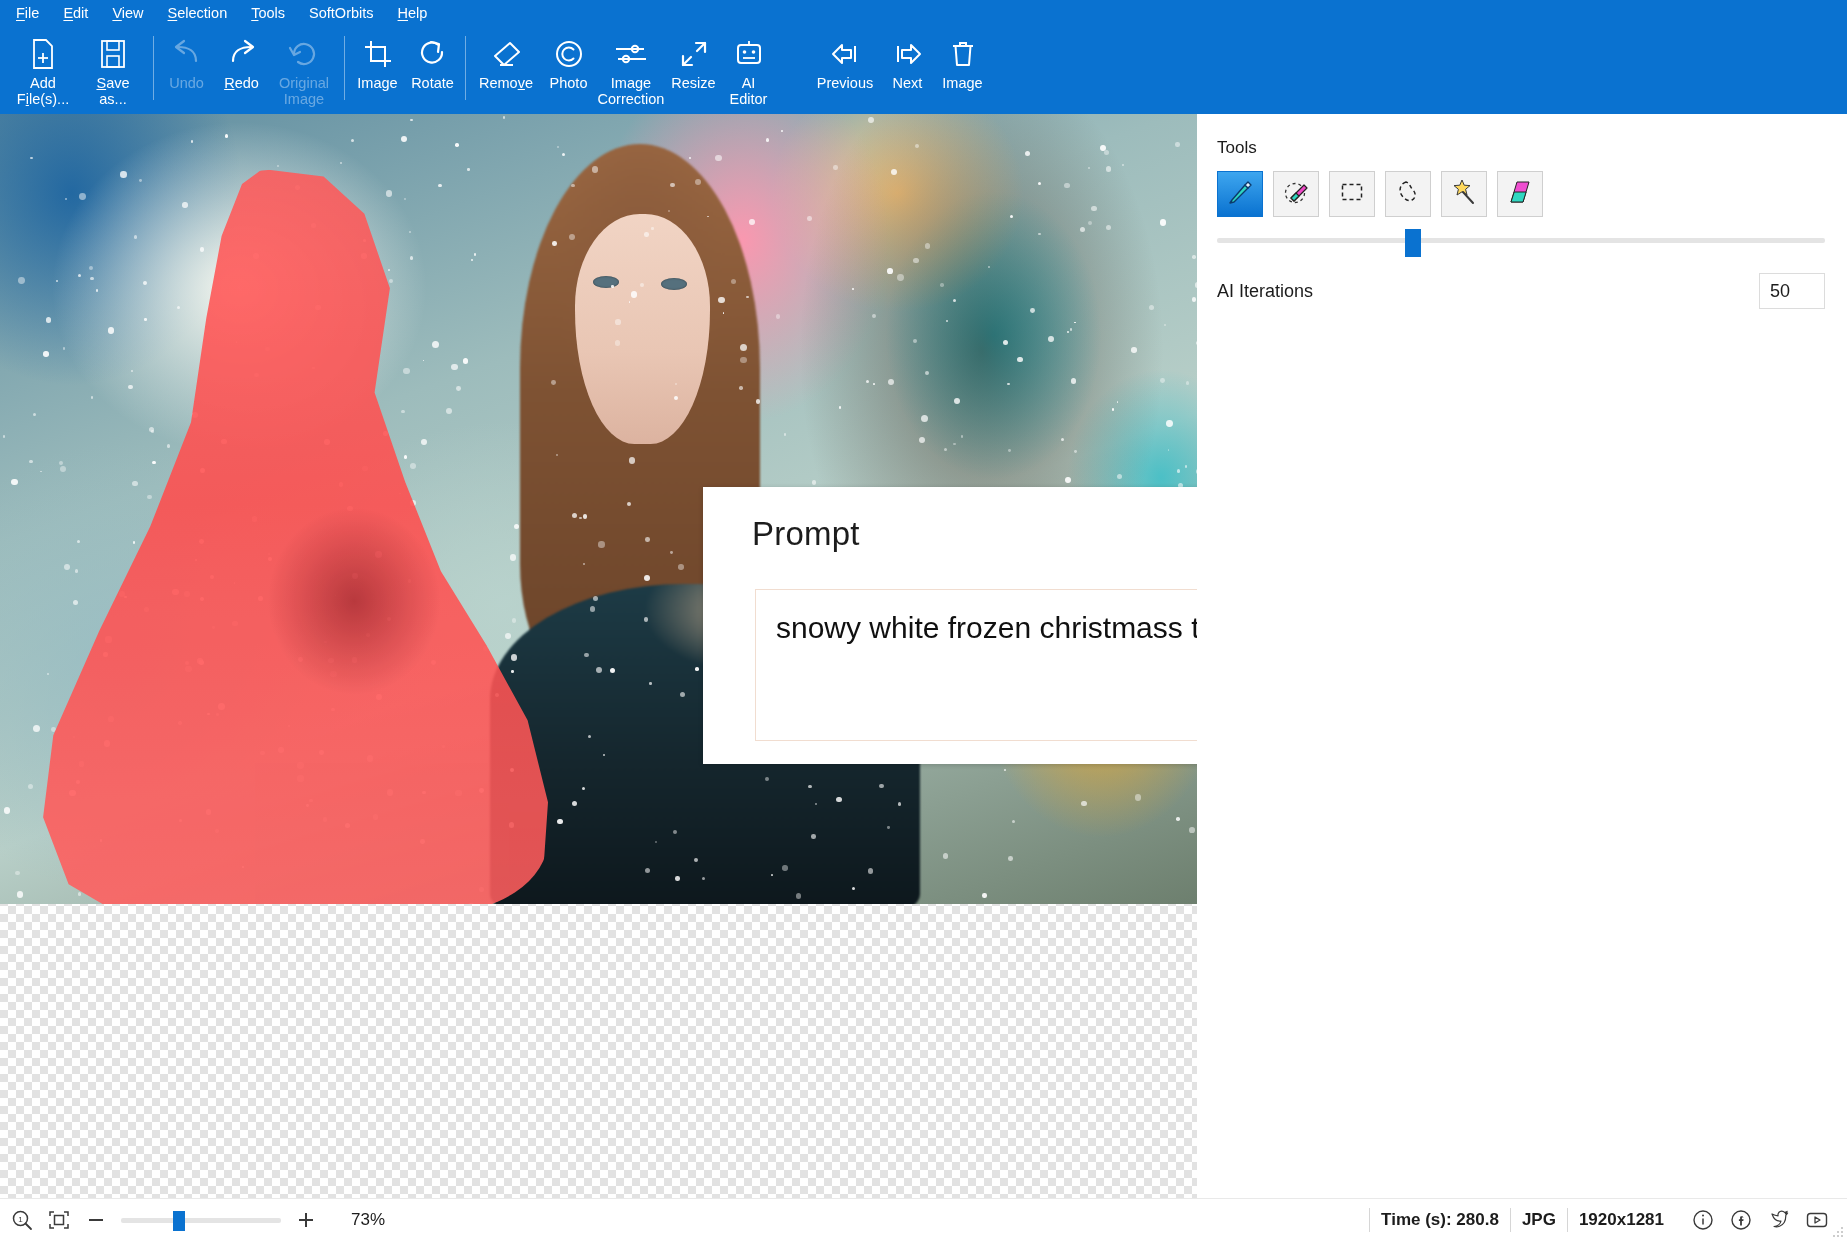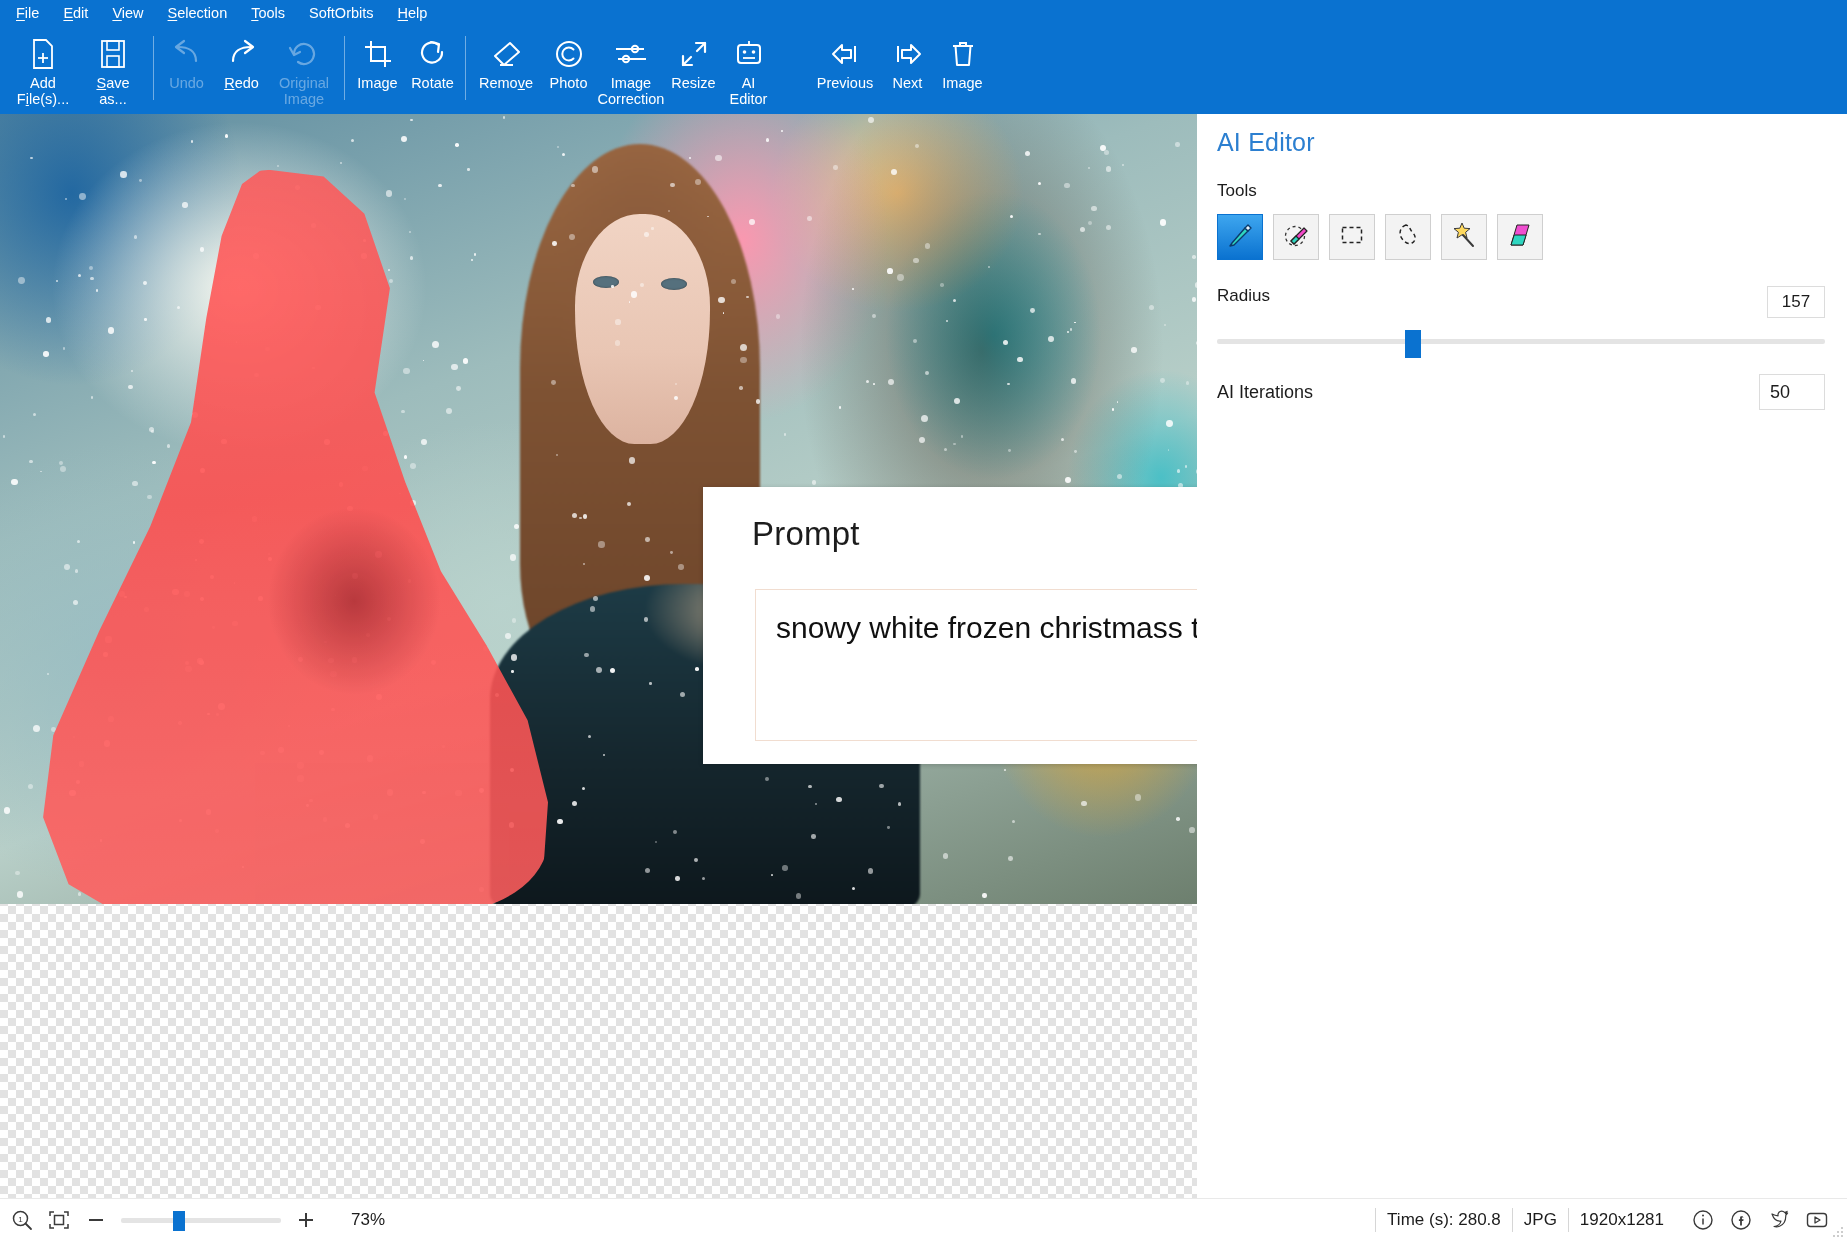--- a/index.html
+++ b/index.html
@@ -260,21 +260,21 @@
   .zoom-slider .ztrack {
     position:absolute; left:0; right:0; top:6px; height:5px;
     background:#e4e4e4; border-radius:2px;
   }
   .zoom-slider .zthumb {
     position:absolute; top:-1px; left: 52px; width: 12px; height: 20px;
     background:#0a72d0;
   }
   .zoom-pct { font-size:17px; color:#1c1c1c; margin-left: 20px; }
   .sb-right {
-    margin-left:auto; display:flex; align-items:center; height:100%;
+    margin-left:auto; display:flex; align-items:center; height:100%;font-weight:bold;
   }
   .sb-cell {
     font-size:17px; color:#1c1c1c; padding: 0 11px;
     border-left: 1px solid #d6d6d6; height: 24px; display:flex; align-items:center;
   }
   .sb-cell.first { border-left: 1px solid #d6d6d6; }
   .sb-icons { display:flex; align-items:center; gap: 14px; padding-left: 16px; padding-right:8px;}
   .sb-ico { width:24px; height:24px; display:flex; align-items:center; justify-content:center; }
   .resize-grip {
     position:absolute; right:4px; bottom:3px; width:12px; height:12px;
@@ -911,21 +911,20 @@
       <div class="prompt-dialog">
         <div class="prompt-title">Prompt</div>
         <div class="prompt-box">
           <div class="prompt-text-area">snowy white frozen christmass tree</div>
 
         </div>
       </div>
     </div>
 
     <div class="panel">
-      <div class="panel-title">AI Editor</div>
       <div class="panel-sub">Tools</div>
 
       <div class="tool-row">
         <div class="tool-btn active">
           <span>
             <svg width="28" height="28" viewBox="0 0 28 28">
               <path d="M6 22 L4 25 L8 24 L22 10 L19 7 Z" fill="#2fd6c0" stroke="#0b3a6b" stroke-width="1.4" stroke-linejoin="round"></path>
               <path d="M19 7 L22 10 L25 7 L22 4 Z" fill="#e9f6ff" stroke="#0b3a6b" stroke-width="1.4" stroke-linejoin="round"></path>
             </svg>
           </span>
@@ -964,24 +963,20 @@
         <div class="tool-btn">
           <span>
             <svg width="28" height="28" viewBox="0 0 28 28">
               <path d="M11 4 L23 4 L17 24 L5 24 Z" fill="#ef4ed0" stroke="#222" stroke-width="1"></path>
               <path d="M8.2 14 L20.1 14 L17 24 L5 24 Z" fill="#2fd6c0" stroke="#222" stroke-width="1"></path>
             </svg>
           </span>
         </div>
       </div>
 
-      <div class="row-label">
-        <div class="lab">Radius</div>
-        <div class="num-box">157</div>
-      </div>
       <div class="slider">
         <div class="track"></div>
         <div class="thumb" style="left:31%;"></div>
       </div>
 
 
       <div class="iter-row">
         <div class="lab" style="font-size:18px;color:#1c1c1c;">AI Iterations</div>
         <div class="iter-box">50</div>
       </div>

